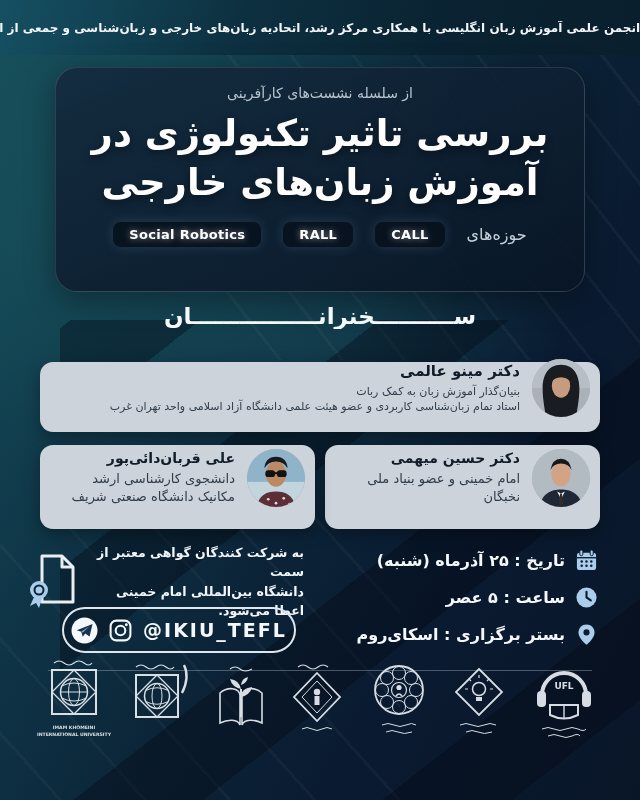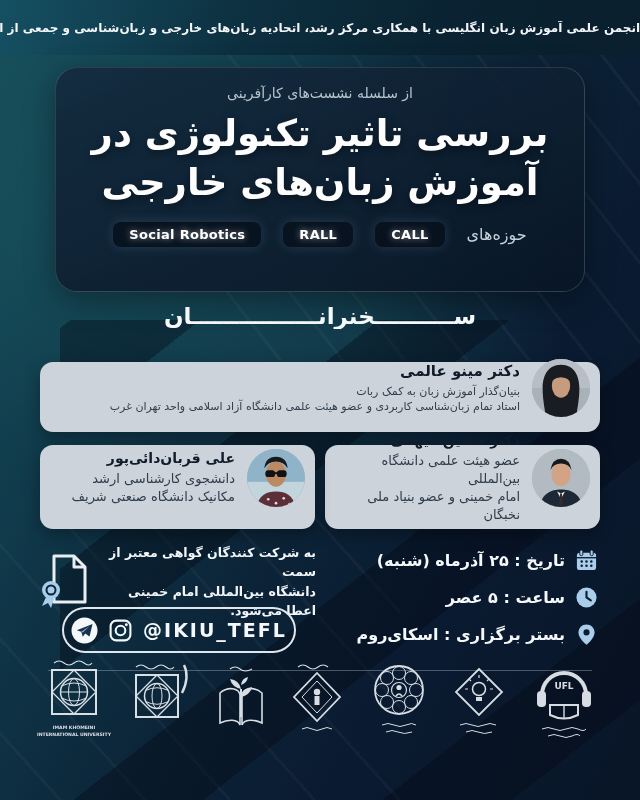--- a/index.html
+++ b/index.html
@@ -61,21 +61,21 @@
   .spk-photo { flex:0 0 auto; border-radius:50%; overflow:hidden;
     width:58px; height:58px; background:#aab4bd; }
   .spk-photo svg { display:block; width:100%; height:100%; }
   .spk-text { flex:1 1 auto; text-align:right; min-width:0; }
   .spk-name { font-size:15px; font-weight:bold; color:#101c2a; margin-bottom:4px; }
   .spk-desc { font-size:11px; color:#303d4c; line-height:1.4; }
   .spk-card.right2 .spk-name, .spk-card.left2 .spk-name { font-size:14px; }
   .spk-card.right2 .spk-desc, .spk-card.left2 .spk-desc { font-size:13px; }
 
   
-  .cert-block { position:absolute; left:38px; top:543px; width:278px;
+  .cert-block { position:absolute; left:26px; top:543px; width:278px;
     display:flex; align-items:center; gap:8px; }
   .cert-icon { flex:0 0 auto; }
   .cert-text { flex:1; direction:rtl; text-align:right; font-size:12.5px;
     font-weight:bold; color:#f2f6fa; line-height:1.55; }
 
   
   .social-pill { position:absolute; left:62px; top:607px; width:234px; height:46px;
     border:2px solid #dfe7ee; border-radius:24px; display:flex; align-items:center;
     justify-content:center; gap:10px; }
   .handle { font-size:19px; font-weight:bold; letter-spacing:2px; color:#f4f8fb; }
@@ -149,21 +149,20 @@
         <rect width="60" height="60" fill="#b2bac2"></rect>
         <path d="M8 60 C10 46 20 42 30 42 C40 42 50 46 52 60 Z" fill="#1d2735"></path>
         <path d="M26 44 L30 52 L34 44 L30 46 Z" fill="#f0f2f4"></path>
         <path d="M29 46 L31 46 L32 56 L30 59 L28 56 Z" fill="#3a2b2b"></path>
         <ellipse cx="30" cy="26" rx="10" ry="12.5" fill="#d2a384"></ellipse>
         <path d="M19 22 Q21 10 30 10 Q39 10 41 22 Q38 15 30 15 Q22 15 19 22 Z" fill="#17191d"></path>
       </svg>
     </div>
     <div class="spk-text">
       <div class="spk-name">دکتر حسین میهمی</div>
-      <div class="spk-desc">عضو هیئت علمی دانشگاه بین‌المللی</div>
       <div class="spk-desc">امام خمینی و عضو بنیاد ملی نخبگان</div>
     </div>
   </div>
 
   <div class="spk-card left2">
     <div class="spk-photo">
       <svg viewBox="0 0 60 60">
         <rect width="60" height="60" fill="#8fb3c9"></rect>
         <rect y="34" width="60" height="26" fill="#c2d4dc"></rect>
         <path d="M10 60 C12 48 20 44 30 44 C40 44 48 48 50 60 Z" fill="#5b2e38"></path>

